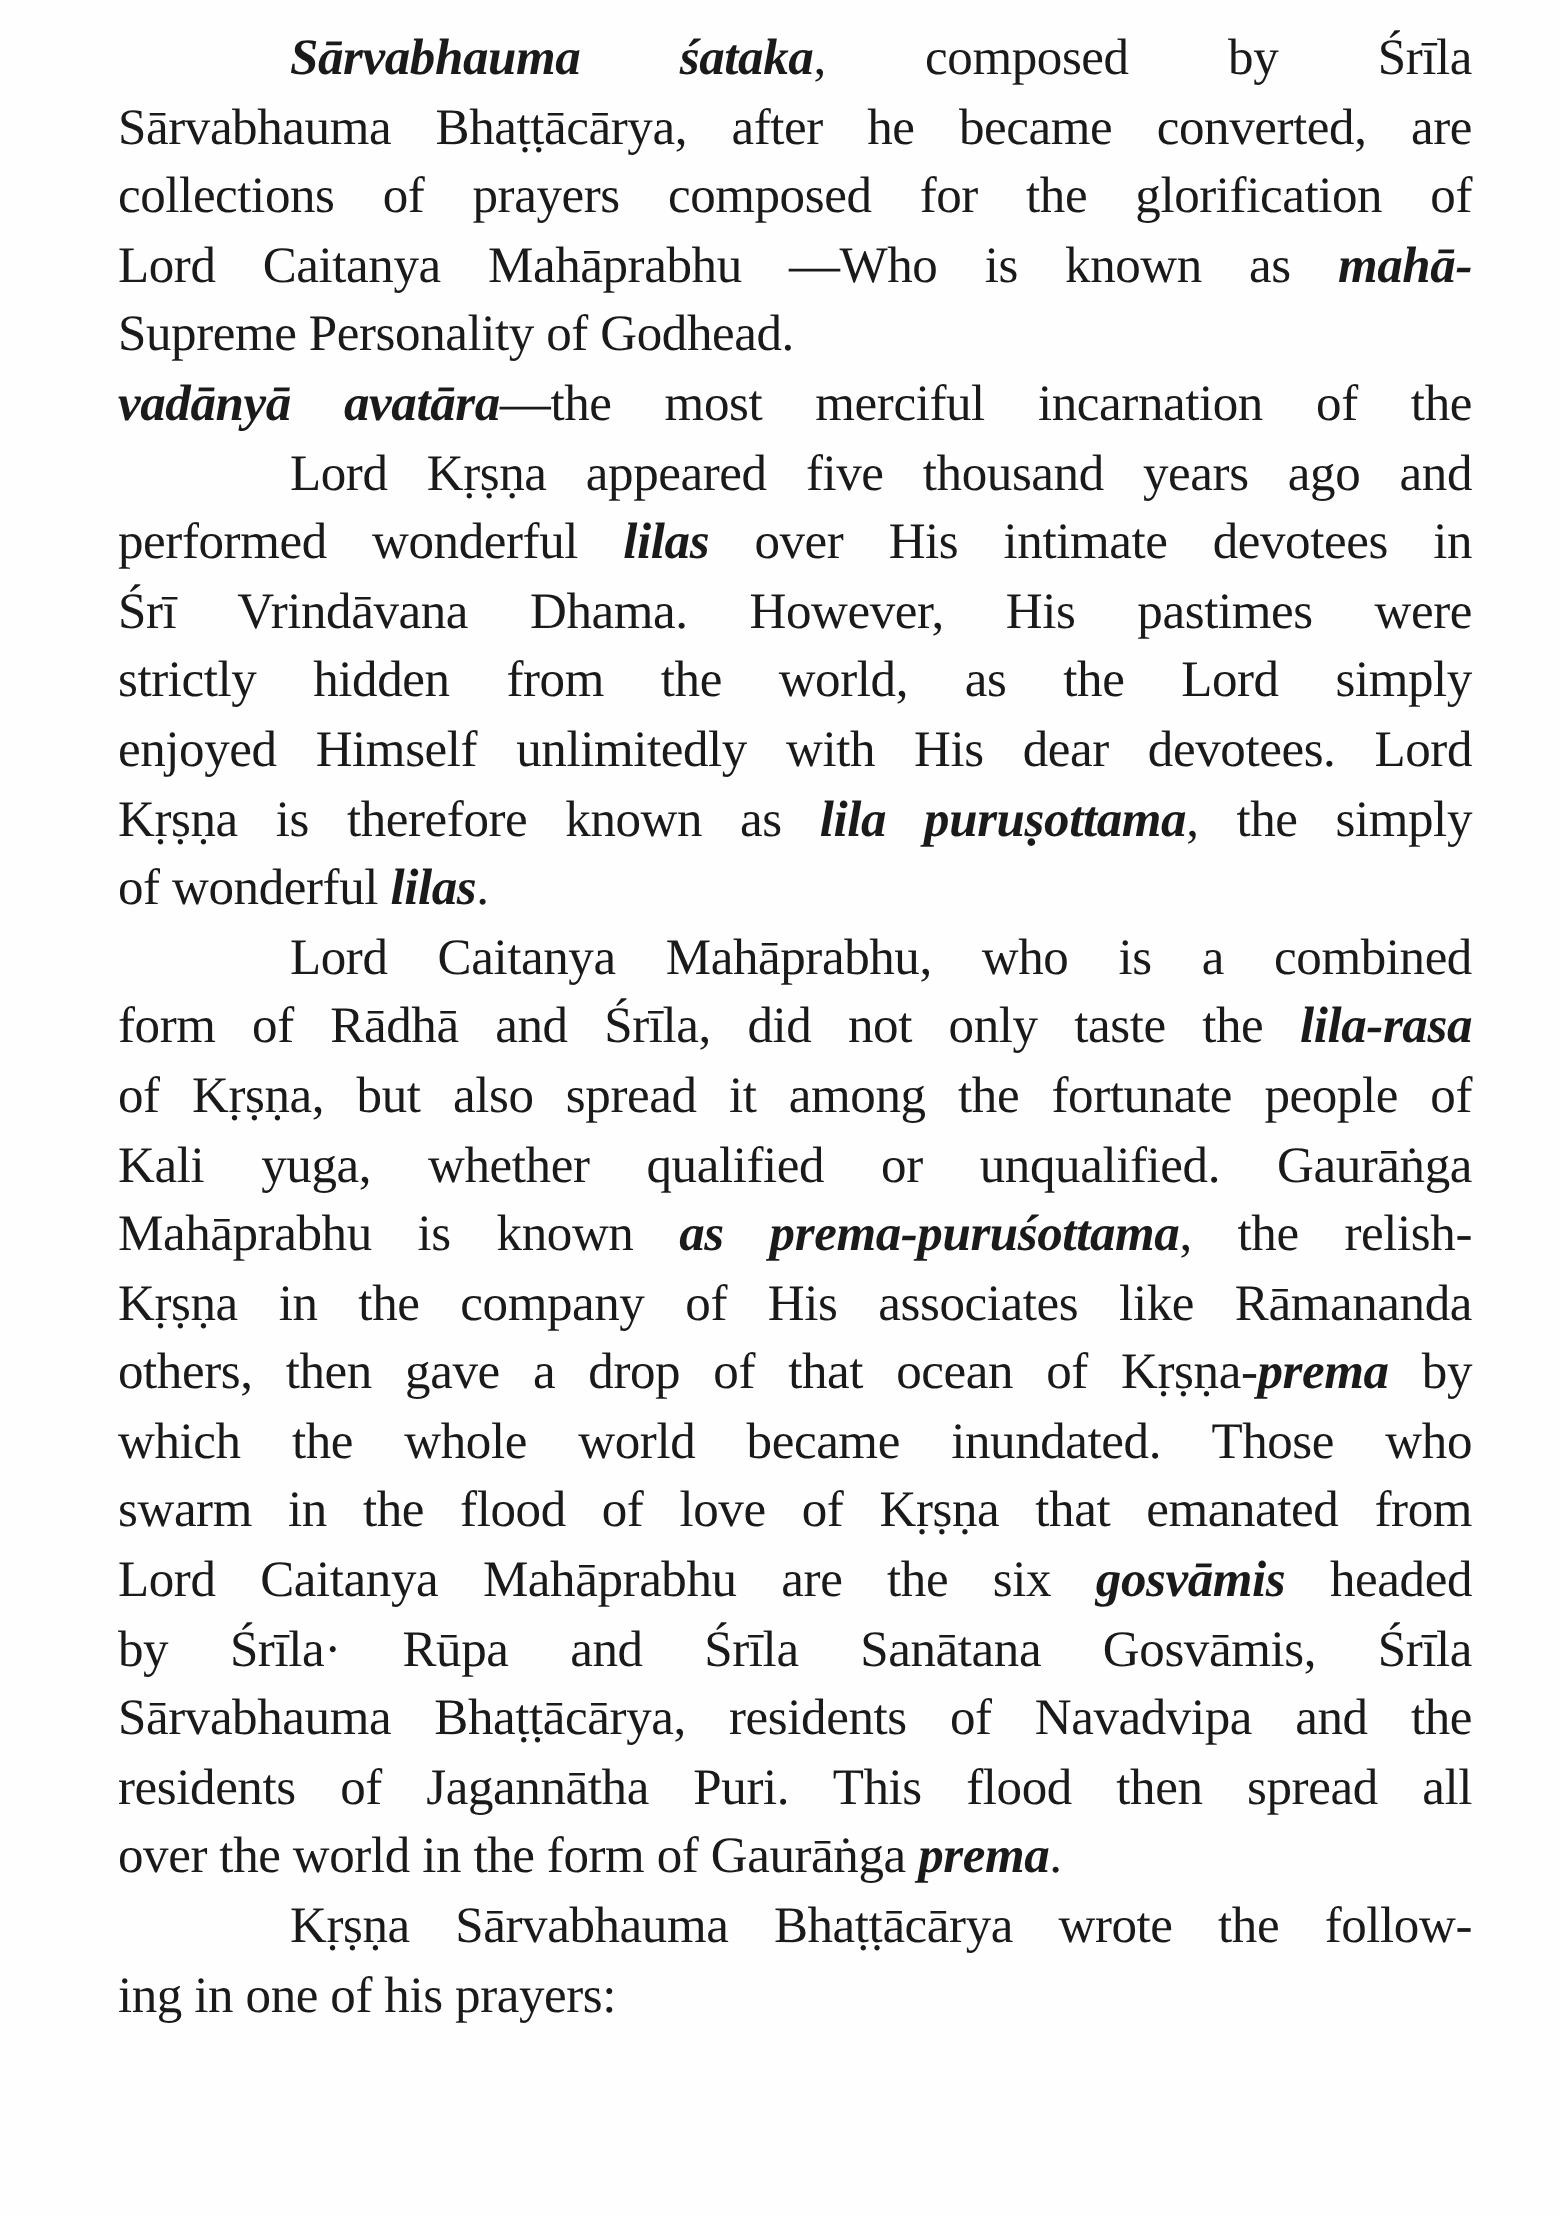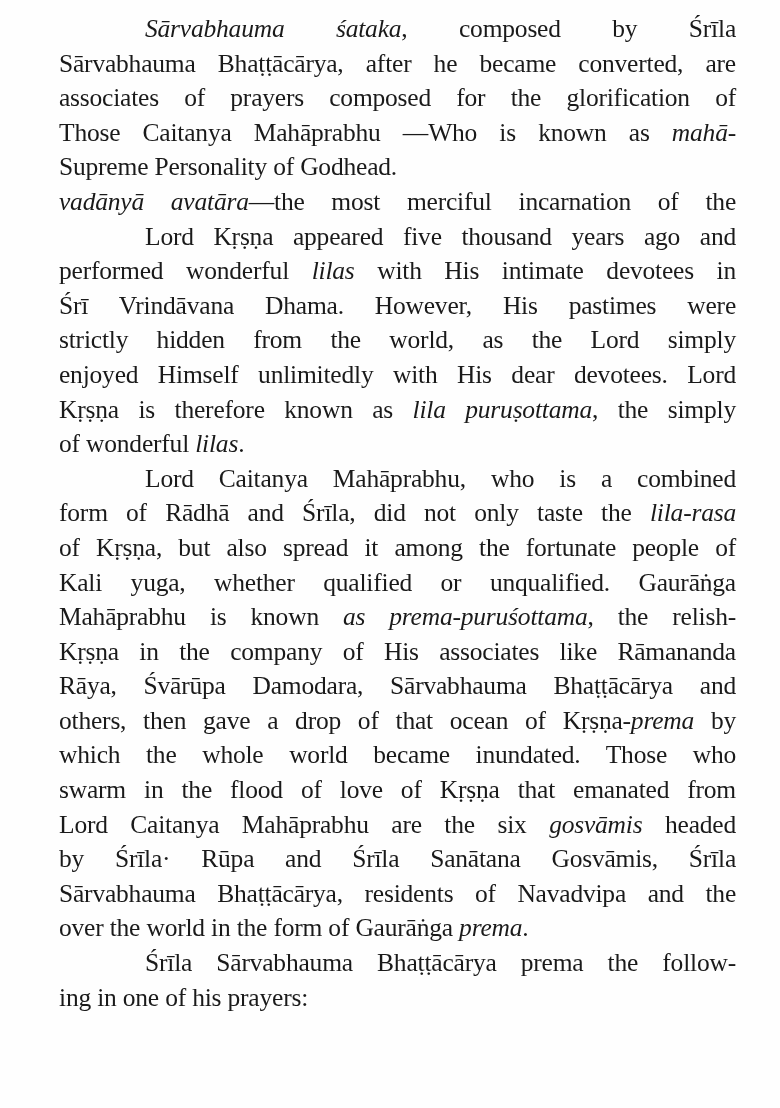--- a/index.html
+++ b/index.html
@@ -22,58 +22,58 @@
     line-height: 34.6px;
     text-align: justify;
     text-indent: 86px;
     letter-spacing: -0.2px;
     word-spacing: 0px;
   }
   .para .ln { display: block; text-align: justify; text-align-last: justify; }
   .para .ln.last { text-align-last: left; }
   .para .ln.first { text-indent: 86px; }
   .para .ln:not(.first) { text-indent: 0; }
-  em { font-style: italic; }
+  em { font-style: italic; font-weight: bold; }
 </style>
 </head>
 <body>
 
 <div class="page">
   <div class="text-block" id="text-block">
       <div class="para" style="text-indent: 0px;">
         <span class="ln first"><em>Sārvabhauma śataka</em><span>, composed by Śrīla</span></span>
         <span class="ln"><span>Sārvabhauma Bhaṭṭācārya, after he became converted, are</span></span>
-        <span class="ln"><span>associates of prayers composed for the glorification of</span></span>
-        <span class="ln"><span>Those Caitanya Mahāprabhu —Who is known as </span><em>mahā-</em></span>
+        <span class="ln"><span>collections of prayers composed for the glorification of</span></span>
+        <span class="ln"><span>Lord Caitanya Mahāprabhu —Who is known as </span><em>mahā-</em></span>
         <span class="ln last"><span>Supreme Personality of Godhead.</span></span>
         <span class="ln"><em>vadānyā avatāra</em><span>—the most merciful incarnation of the</span></span>
       </div>
       <div class="para" style="text-indent: 0px;">
         <span class="ln first"><span>Lord Kṛṣṇa appeared five thousand years ago and</span></span>
-        <span class="ln"><span>performed wonderful </span><em>lilas</em><span> with His intimate devotees in</span></span>
+        <span class="ln"><span>performed wonderful </span><em>lilas</em><span> over His intimate devotees in</span></span>
         <span class="ln"><span>Śrī Vrindāvana Dhama. However, His pastimes were</span></span>
         <span class="ln"><span>strictly hidden from the world, as the Lord simply</span></span>
         <span class="ln"><span>enjoyed Himself unlimitedly with His dear devotees. Lord</span></span>
         <span class="ln"><span>Kṛṣṇa is therefore known as </span><em>lila puruṣottama</em><span>, the simply</span></span>
         <span class="ln last"><span>of wonderful </span><em>lilas</em><span>.</span></span>
       </div>
       <div class="para" style="text-indent: 0px;">
         <span class="ln first"><span>Lord Caitanya Mahāprabhu, who is a combined</span></span>
         <span class="ln"><span>form of Rādhā and Śrīla, did not only taste the </span><em>lila-rasa</em></span>
         <span class="ln"><span>of Kṛṣṇa, but also spread it among the fortunate people of</span></span>
         <span class="ln"><span>Kali yuga, whether qualified or unqualified. Gaurāṅga</span></span>
         <span class="ln"><span>Mahāprabhu is known </span><em>as prema-puruśottama</em><span>, the relish-</span></span>
         <span class="ln"><span>Kṛṣṇa in the company of His associates like Rāmananda</span></span>
-        <span class="ln"><span>Rāya, Śvārūpa Damodara, Sārvabhauma Bhaṭṭācārya and</span></span>
         <span class="ln"><span>others, then gave a drop of that ocean of Kṛṣṇa-</span><em>prema</em><span> by</span></span>
         <span class="ln"><span>which the whole world became inundated. Those who</span></span>
         <span class="ln"><span>swarm in the flood of love of Kṛṣṇa that emanated from</span></span>
         <span class="ln"><span>Lord Caitanya Mahāprabhu are the six </span><em>gosvāmis</em><span> headed</span></span>
         <span class="ln"><span>by Śrīla· Rūpa and Śrīla Sanātana Gosvāmis, Śrīla</span></span>
         <span class="ln"><span>Sārvabhauma Bhaṭṭācārya, residents of Navadvipa and the</span></span>
+        <span class="ln"><span>residents of Jagannātha Puri. This flood then spread all</span></span>
         <span class="ln last"><span>over the world in the form of Gaurāṅga </span><em>prema</em><span>.</span></span>
       </div>
       <div class="para" style="text-indent: 0px;">
-        <span class="ln first"><span>Śrīla Sārvabhauma Bhaṭṭācārya prema the follow-</span></span>
+        <span class="ln first"><span>Kṛṣṇa Sārvabhauma Bhaṭṭācārya wrote the follow-</span></span>
         <span class="ln last"><span>ing in one of his prayers:</span></span>
       </div>
     </div>
 </div>
 
 </body></html>

